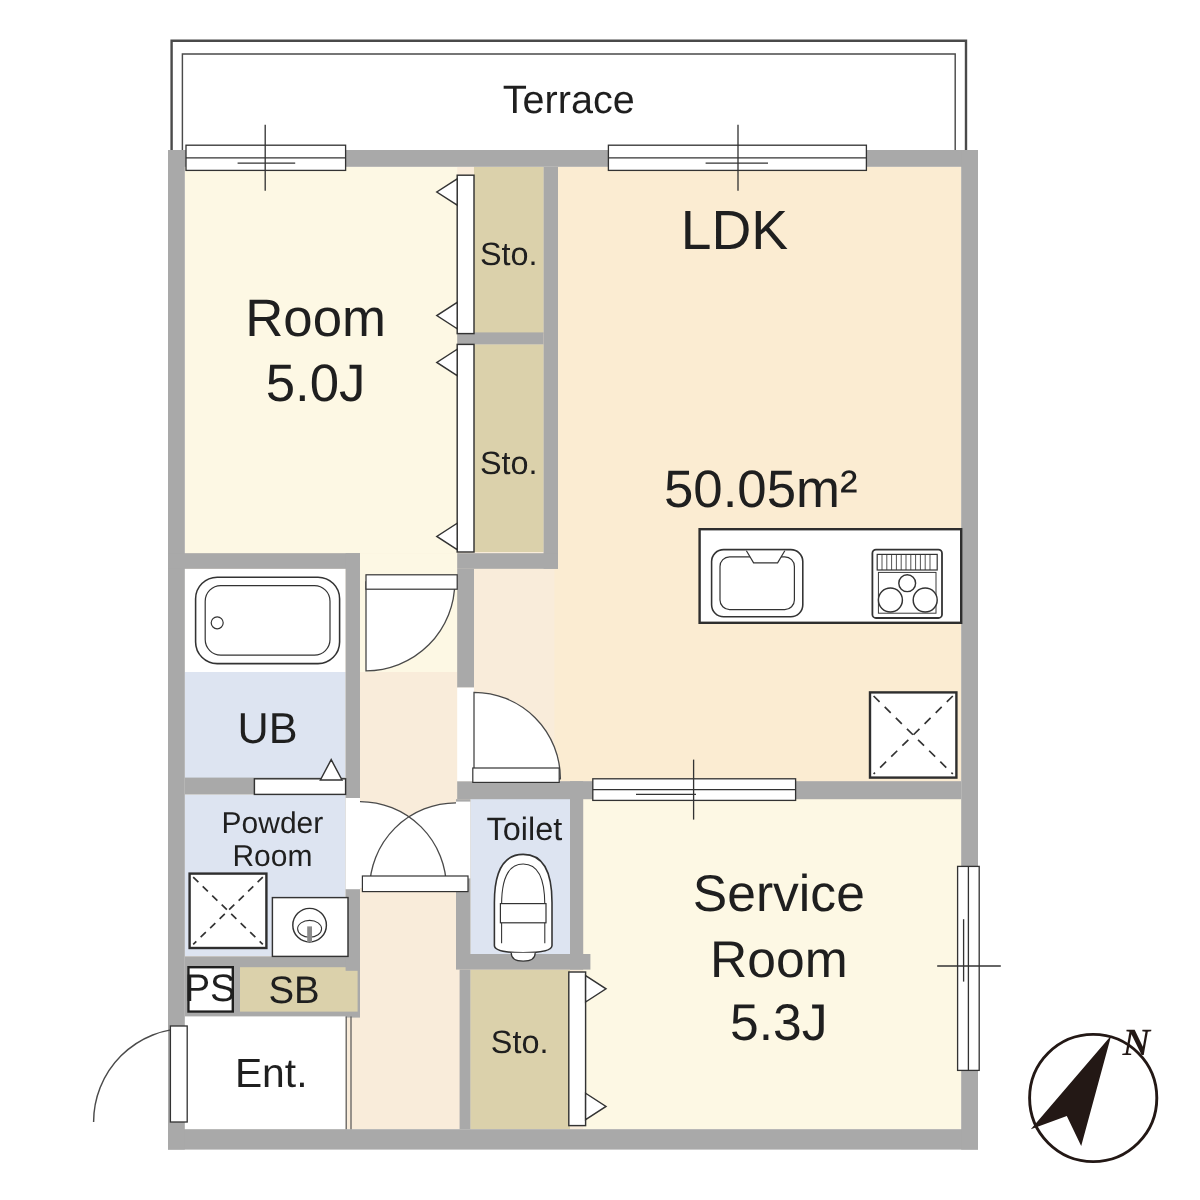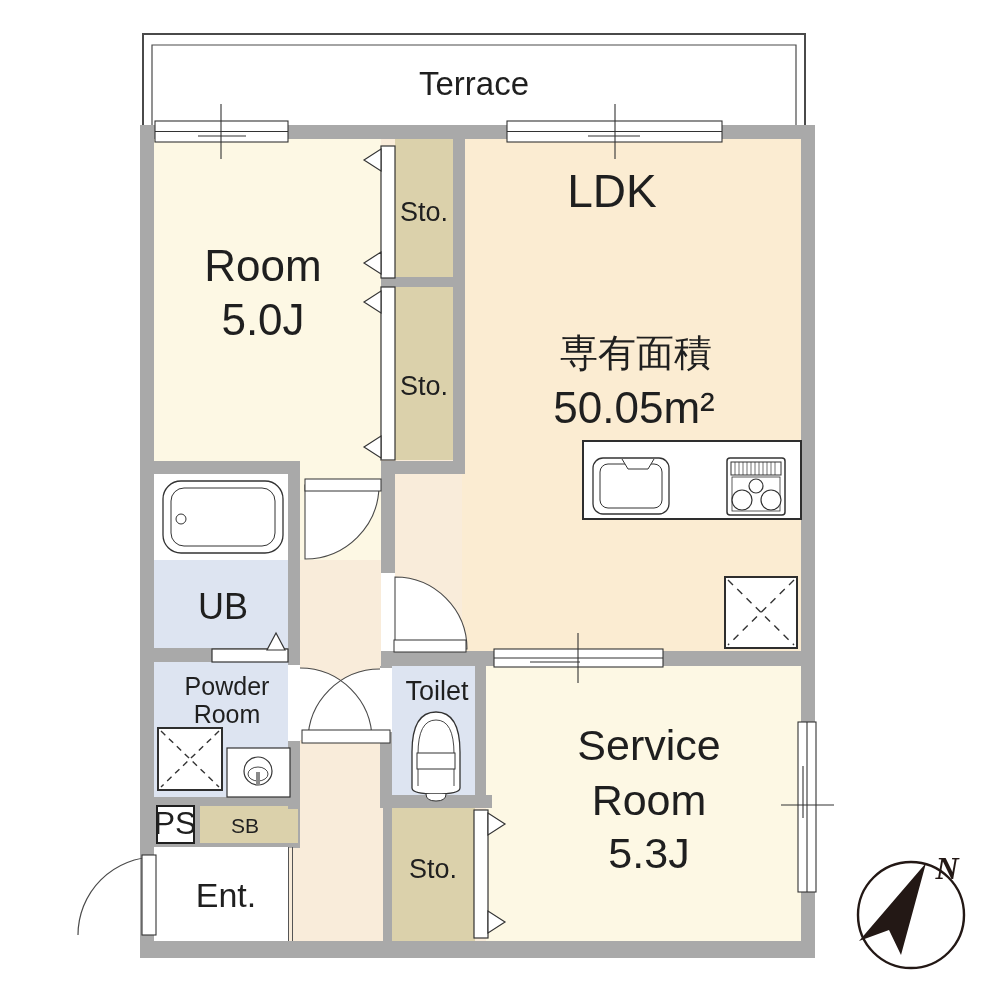--- a/index.html
+++ b/index.html
@@ -205,26 +205,25 @@
       <text x="947" y="879" font-family="Liberation Serif, DejaVu Serif, serif" font-style="italic" font-weight="bold" font-size="32" fill="#231815" text-anchor="middle">N</text>
     </g>
   </svg>
 
   <div class="lbl" style="left:474px;top:84px;font-size:33px;">Terrace</div>
   <div class="lbl" style="left:263px;top:266px;font-size:44px;">Room</div>
   <div class="lbl" style="left:263px;top:320px;font-size:44px;">5.0J</div>
   <div class="lbl" style="left:424px;top:212px;font-size:27px;">Sto.</div>
   <div class="lbl" style="left:424px;top:386px;font-size:27px;">Sto.</div>
   <div class="lbl" style="left:612px;top:192px;font-size:46px;">LDK</div>
-  <div class="lbl" style="left:636px;top:353px;font-size:38px;">専有面積</div>
   <div class="lbl" style="left:634px;top:408px;font-size:44px;">50.05m²</div>
   <div class="lbl" style="left:223px;top:607px;font-size:36px;">UB</div>
   <div class="lbl" style="left:227px;top:686px;font-size:25px;">Powder</div>
   <div class="lbl" style="left:227px;top:714px;font-size:25px;">Room</div>
   <div class="lbl" style="left:437px;top:691px;font-size:27px;">Toilet</div>
   <div class="lbl" style="left:649px;top:745px;font-size:43px;">Service</div>
   <div class="lbl" style="left:649px;top:800px;font-size:43px;">Room</div>
   <div class="lbl" style="left:649px;top:853px;font-size:43px;">5.3J</div>
   <div class="lbl" style="left:433px;top:869px;font-size:27px;">Sto.</div>
   <div class="lbl" style="left:175px;top:824px;font-size:32px;">PS</div>
-  <div class="lbl" style="left:245px;top:826px;font-size:21px;">SB</div>
+  <div class="lbl" style="left:245px;top:826px;font-size:32px;">SB</div>
   <div class="lbl" style="left:226px;top:895px;font-size:34px;">Ent.</div>
 </div>
 
 </body></html>

